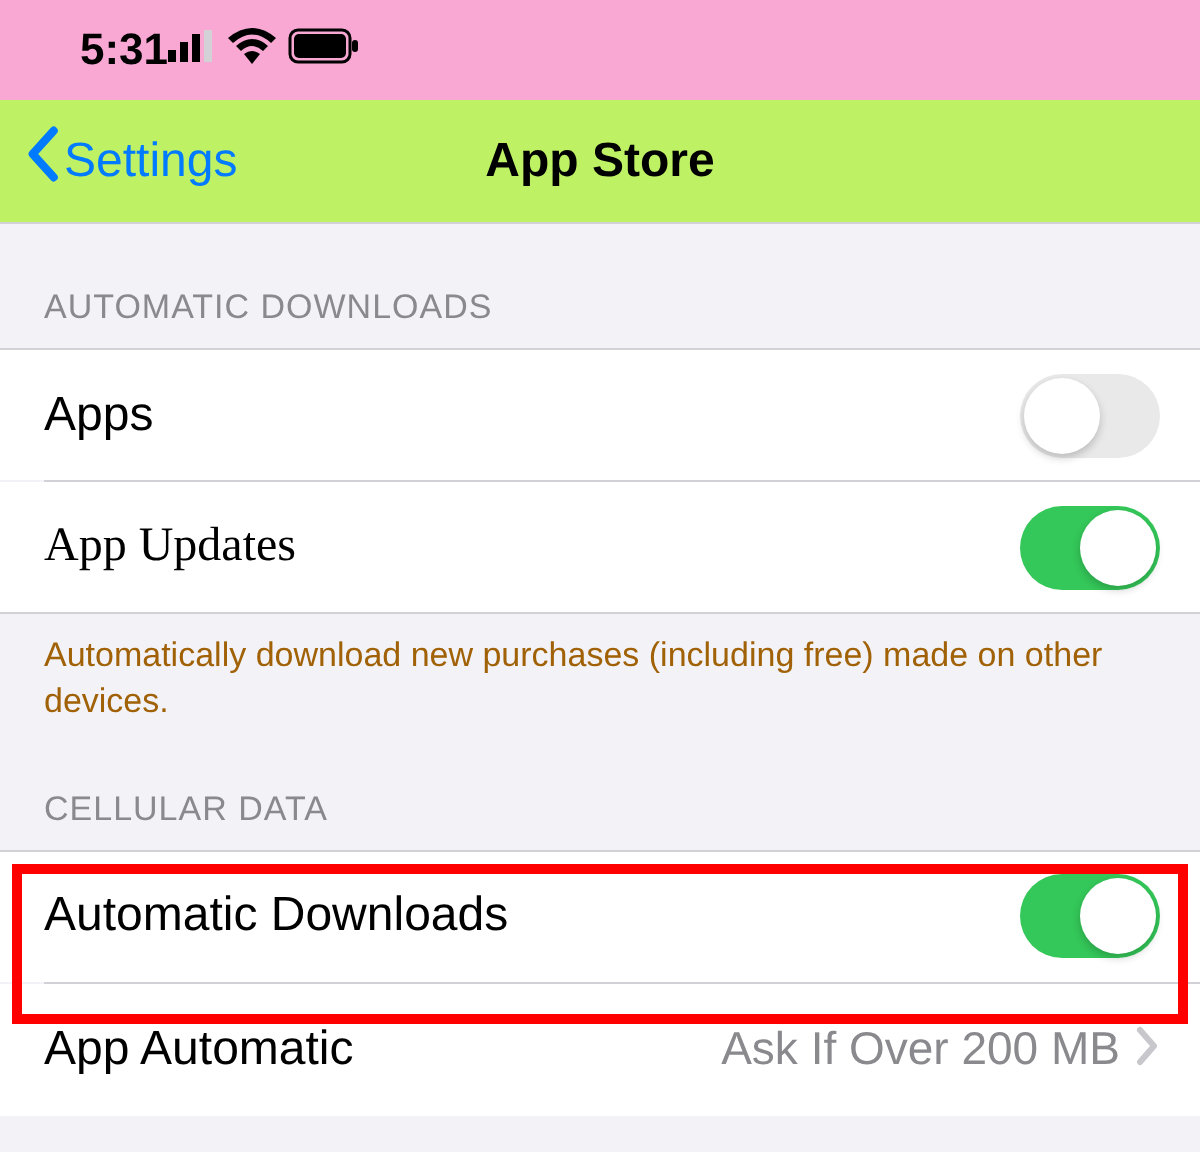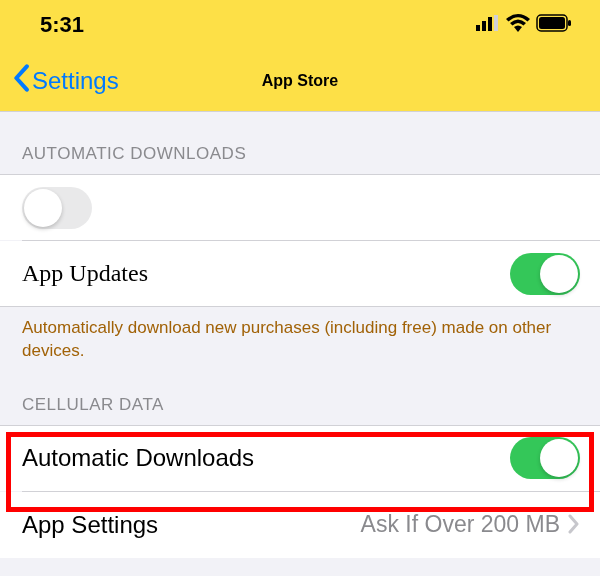--- a/index.html
+++ b/index.html
@@ -6,60 +6,60 @@
     body {
       font-family: -apple-system, BlinkMacSystemFont, "Helvetica Neue", Arial, sans-serif;
       background: #f2f2f7;
       width: 600px;
       height: 576px;
       overflow: hidden;
       position: relative;
     }
     .status-bar {
       height: 50px;
-      background: #fde047;
-      display: flex;
-      align-items: center;
-      justify-content: space-between;
+      background: #f9a8d4;
+      display: flex;
+      align-items: center;
+      justify-content: flex-start;
       padding: 0 28px 0 40px;
     }
     .status-time {
       font-size: 22px;
       font-weight: 600;
       color: #000;
     }
     .status-icons {
       display: flex;
       align-items: center;
       gap: 6px;
     }
     .nav-bar {
       height: 62px;
-      background: #fde047;
+      background: #bef264;
       display: flex;
       align-items: center;
       position: relative;
       border-bottom: 1px solid #d1d1d6;
     }
     .back-button {
       display: flex;
       align-items: center;
       color: #007aff;
       font-size: 24px;
       padding-left: 12px;
       cursor: pointer;
     }
     .back-chevron {
       margin-right: 2px;
     }
     .nav-title {
       position: absolute;
       left: 50%;
       transform: translateX(-50%);
-      font-size: 16px;
+      font-size: 24px;
       font-weight: 600;
       color: #000;
     }
     .section-header {
       font-size: 17px;
       color: #8a8a8e;
       letter-spacing: 0.5px;
       padding: 32px 22px 10px 22px;
       text-transform: uppercase;
     }
@@ -170,20 +170,21 @@
         </svg>
     </span>
     <span>Settings</span>
   </div>
   <div class="nav-title">App Store</div>
 </div>
 
 <div class="section-header">AUTOMATIC DOWNLOADS</div>
 
 <div class="cell first">
+  <span class="cell-label">Apps</span>
   <div class="toggle off">
       <div class="toggle-knob"></div>
     </div>
 </div>
 <div class="cell-separator"></div>
 <div class="cell last">
   <span class="cell-label">App Updates</span>
   <div class="toggle on">
       <div class="toggle-knob"></div>
     </div>
@@ -194,21 +195,21 @@
 <div class="section-header">CELLULAR DATA</div>
 
 <div class="cell first">
   <span class="cell-label">Automatic Downloads</span>
   <div class="toggle on">
       <div class="toggle-knob"></div>
     </div>
 </div>
 <div class="cell-separator"></div>
 <div class="cell">
-  <span class="cell-label">App Settings</span>
+  <span class="cell-label">App Automatic</span>
   <div class="cell-detail">
     <span class="cell-value">Ask If Over 200 MB</span>
     <span class="chevron-right">
       <svg width="12" height="20" viewBox="0 0 12 20">
           <path d="M2 2 L9 10 L2 18" fill="none" stroke="#c7c7cc" stroke-width="3" stroke-linecap="round" stroke-linejoin="round"></path>
         </svg>
     </span>
   </div>
 </div>
 

